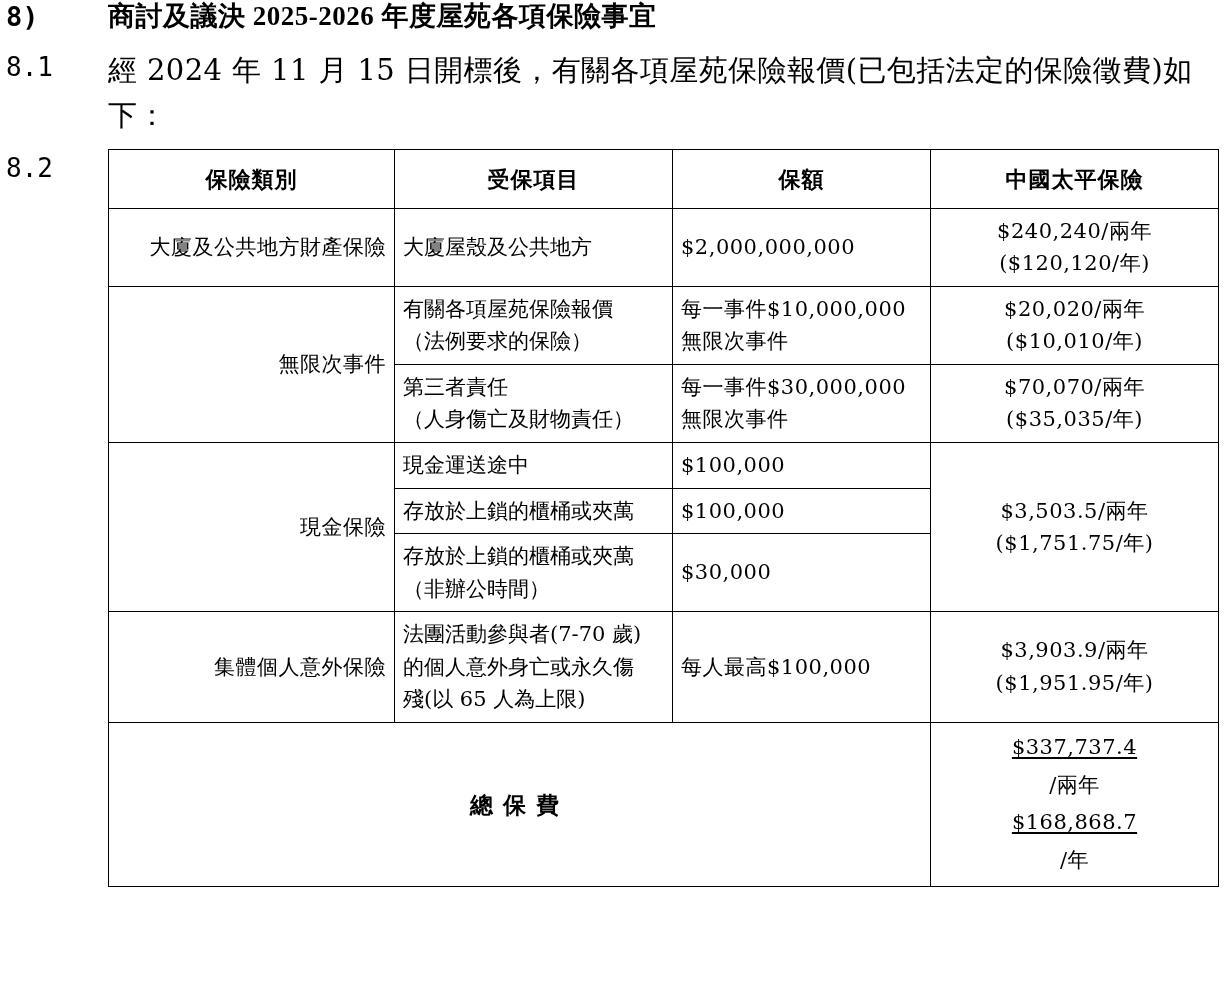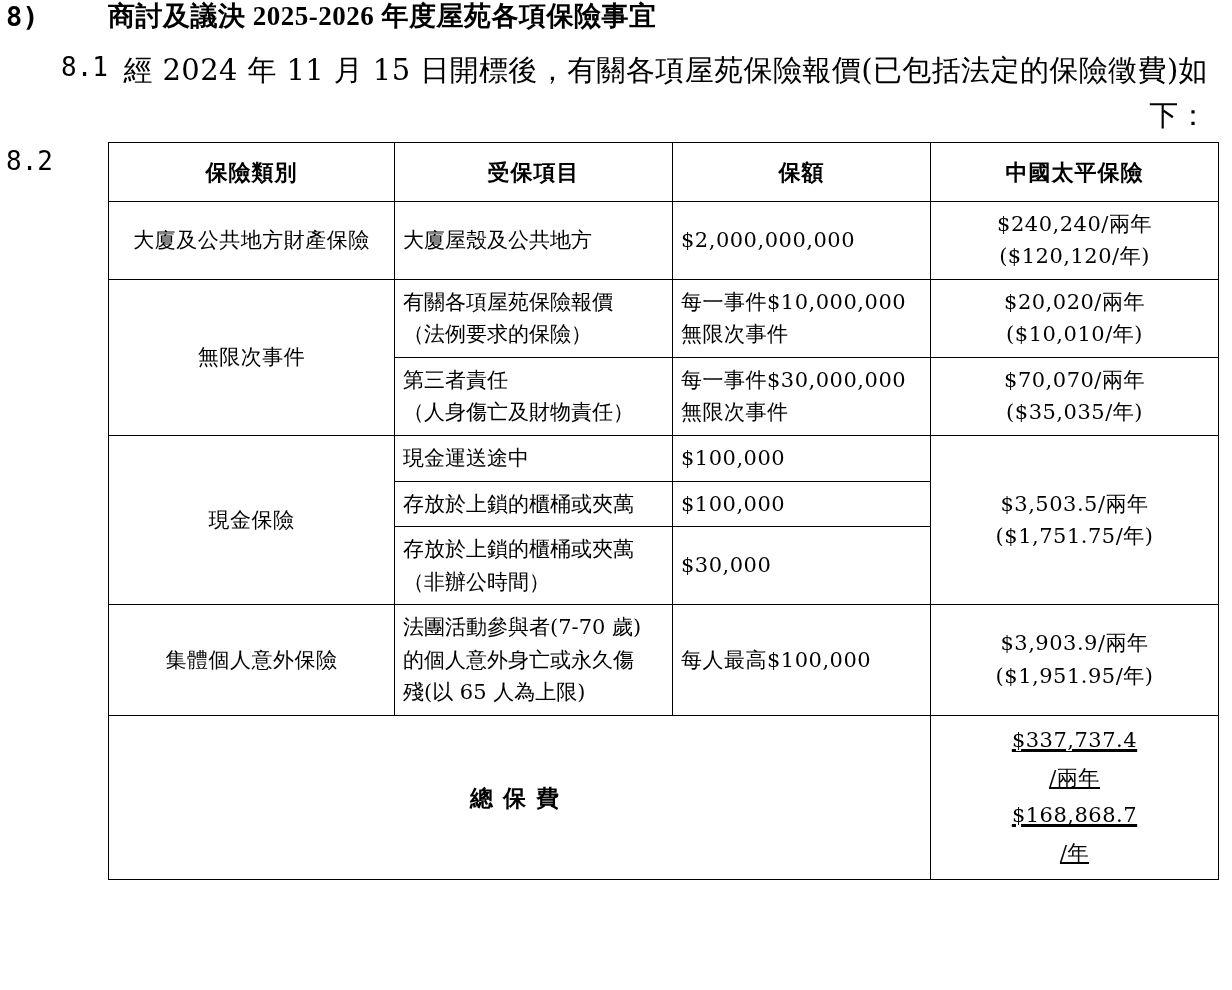--- a/index.html
+++ b/index.html
@@ -61,25 +61,24 @@
   .para-text {
     font-family: "DejaVu Serif", serif;
     font-size: 29px;
     line-height: 1.55;
     width: 1100px;
     letter-spacing: 0.4px;
   }
 
   .row-8-1 {
     margin-top: 14px;
-    text-align: right;
   }
 
   .row-8-2 {
-    margin-top: 4px;
+    margin-top: 11px;
   }
 
   
   .table-wrap {
     flex: 1;
   }
 
   table.ins {
     border-collapse: collapse;
     width: 1110px;
@@ -105,21 +104,21 @@
     letter-spacing: 1px;
   }
 
   .c-cat   { width: 286px; }
   .c-item  { width: 278px; }
   .c-sum   { width: 258px; }
   .c-prem  { width: 288px; }
 
   td.cat {
     font-weight: bold;
-    text-align: center;
+    text-align: right;
     padding-left: 10px;
     letter-spacing: 0.5px;
   }
 
   td.left {
     text-align: left;
   }
 
   .two-line span {
     display: block;
@@ -135,21 +134,20 @@
     font-weight: bold;
     font-size: 23px;
     letter-spacing: 10px;
     padding: 22px 4px;
   }
 
   .total-row td.total-val span {
     display: block;
     text-align: center;
     line-height: 1.8;
-    text-decoration: underline;
   }
 
   .u {
     text-decoration: underline;
     text-underline-offset: 3px;
   }
 
   .mono-num {
     font-family: "DejaVu Serif", serif;
     letter-spacing: 0.5px;

